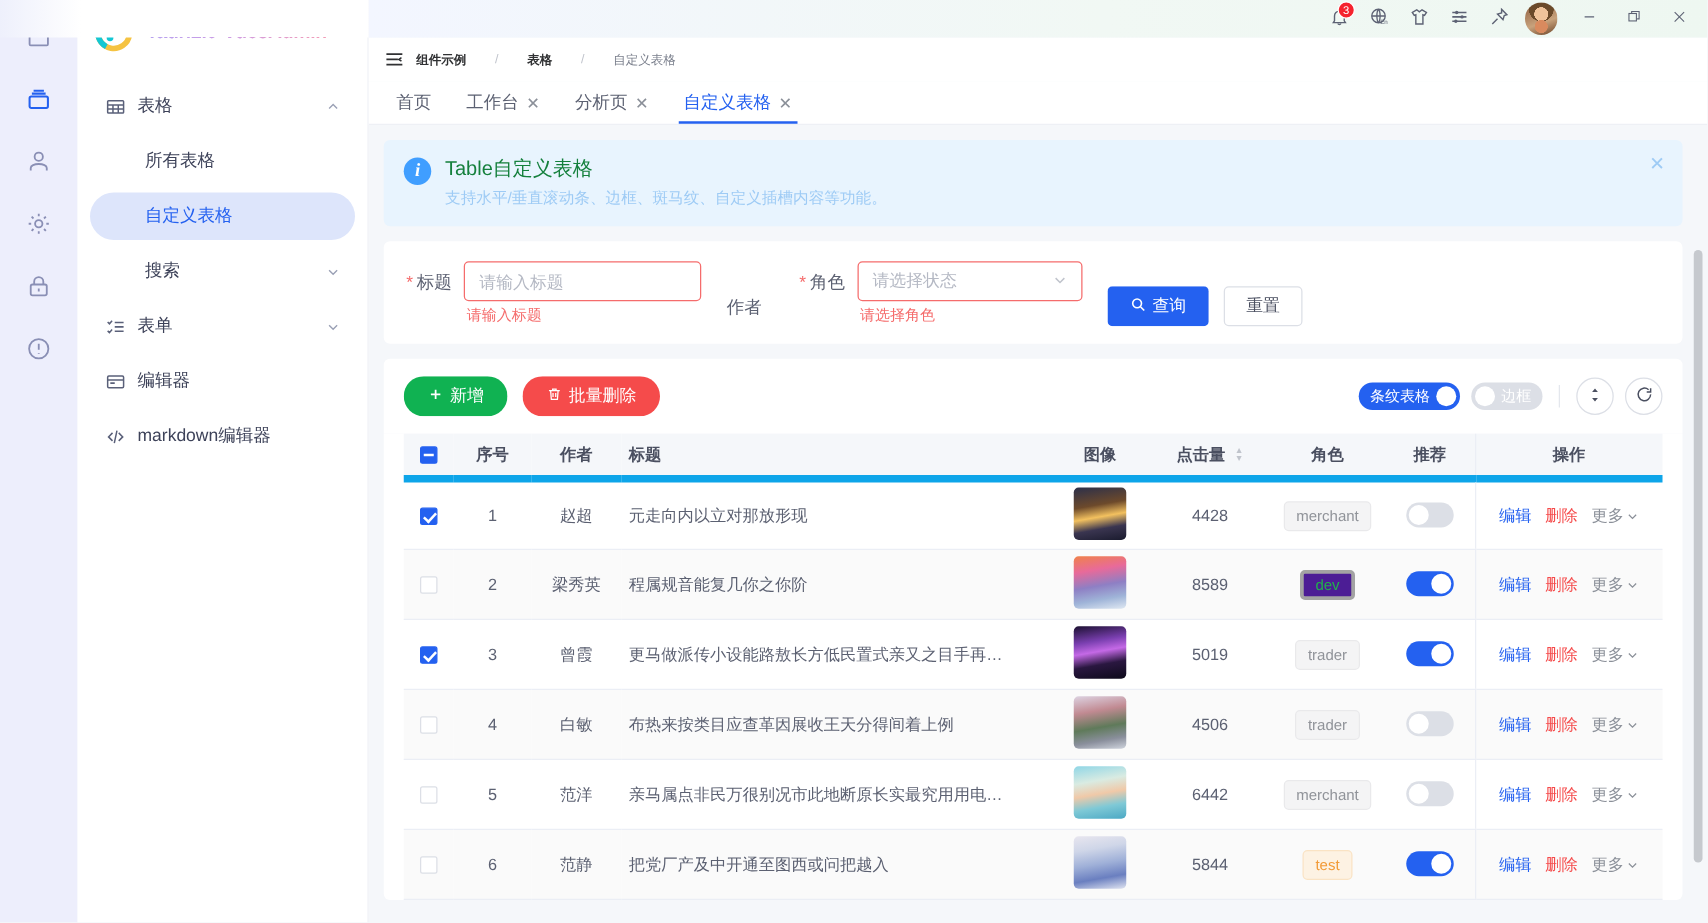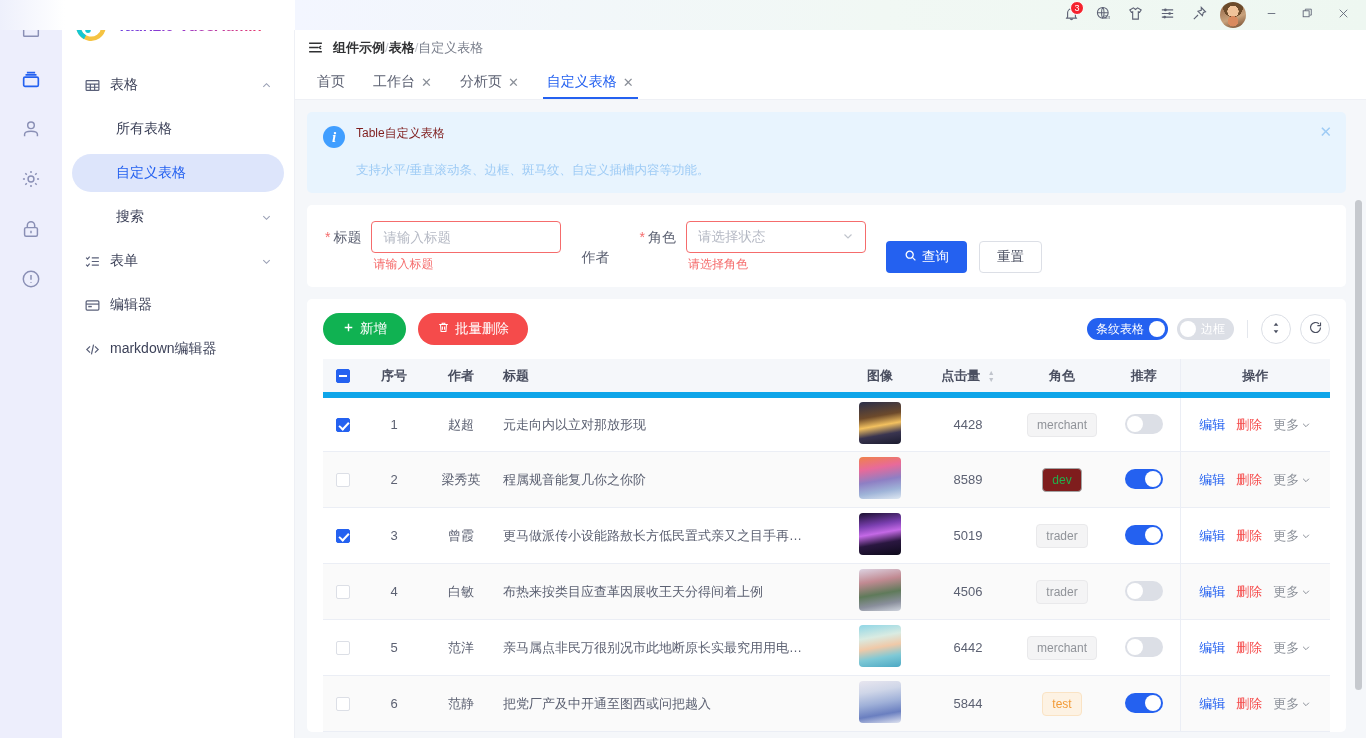--- a/index.html
+++ b/index.html
@@ -95,21 +95,21 @@
     width: 34px; height: 30px; display: flex; align-items: center; justify-content: center;
     color: #5d6274; cursor: pointer;
   }
 
   
   .crumb-row {
     height: 35px; display: flex; align-items: center; gap: 9px;
     padding: 0 0 0 12px; background: #fff; margin-top: 30px;
   }
   .hamburger { width: 17px; height: 17px; color: #303133; cursor: pointer; display:flex;align-items:center;justify-content:center;}
-  .crumbs { display: flex; align-items: center; gap: 0; font-size: 13px; }
+  .crumbs { display: flex; align-items: center; gap: 23px; font-size: 10px; }
   .crumb { color: #303133; font-weight: bold; cursor: pointer; }
   .crumb.last { color: #7a7f8c; font-weight: normal; cursor: default; }
   .crumb-sep { color: #c0c4cc; }
 
   
   .tabs-row {
     height: 35px; background: #fff; display: flex; align-items: flex-end;
     padding-left: 8px; border-bottom: 1px solid #eef0f5;
   }
   .tab {
@@ -133,21 +133,21 @@
   .alert {
     background: #e8f4fe; border-radius: 5px; display: flex; align-items: flex-start;
     gap: 11px; padding: 13px 14px 14px 16px; position: relative; margin-bottom: 12px;
   }
   .alert-icon {
     width: 22px; height: 22px; border-radius: 50%; background: #409eff; color: #fff;
     display: flex; align-items: center; justify-content: center;
     font-style: italic; font-family: "Liberation Serif", serif; font-weight: bold;
     font-size: 15px; flex: 0 0 22px; margin-top: 1px;
   }
-  .alert-title { color: #7f1d1d; font-size: 12px; margin-bottom: 20px; }
+  .alert-title { color: #15803d; font-size: 16px; margin-bottom: 4px; }
   .alert-desc { color: #9ecbf5; font-size: 12.5px; }
   .alert-close {
     position: absolute; top: 12px; right: 14px; color: #9ecbf5; font-size: 15px;
     cursor: pointer; line-height: 1;
   }
 
   
   .form-card {
     background: #fff; border-radius: 5px; padding: 16px 18px 14px 18px;
     display: flex; align-items: flex-end; margin-bottom: 12px;
@@ -239,21 +239,21 @@
   }
   .thumb {
     width: 42px; height: 42px; border-radius: 4px; display: inline-block;
     background-size: cover; cursor: pointer;
   }
   .tag {
     display: inline-flex; align-items: center; justify-content: center;
     height: 24px; padding: 0 9px; border-radius: 4px; font-size: 12px;
   }
   .tag-info { background: #f4f4f5; color: #909399; border: 1px solid #e9e9eb; }
-  .tag-success { background: #7f1d1d; color: #22b14c; border: 1px solid #a3a3a3; }
+  .tag-success { background: #4c1d95; color: #22b14c; border: 3px solid #a3a3a3; }
   .tag-warning { background: #fdf2e3; color: #f29b38; border: 1px solid #fae3c4; }
   .sw {
     width: 38px; height: 20px; border-radius: 10px; display: inline-flex;
     align-items: center; cursor: pointer; padding: 0 2px;
   }
   .sw.on { background: #2461f0; justify-content: flex-end; }
   .sw.off { background: #dcdfe6; justify-content: flex-start; }
   .sw i { width: 16px; height: 16px; border-radius: 50%; background: #fff; display: block; }
   .op-links { display: flex; align-items: center; justify-content: center; gap: 11px; font-size: 13px; }
   .lk-edit { color: #2461f0; cursor: pointer; }

